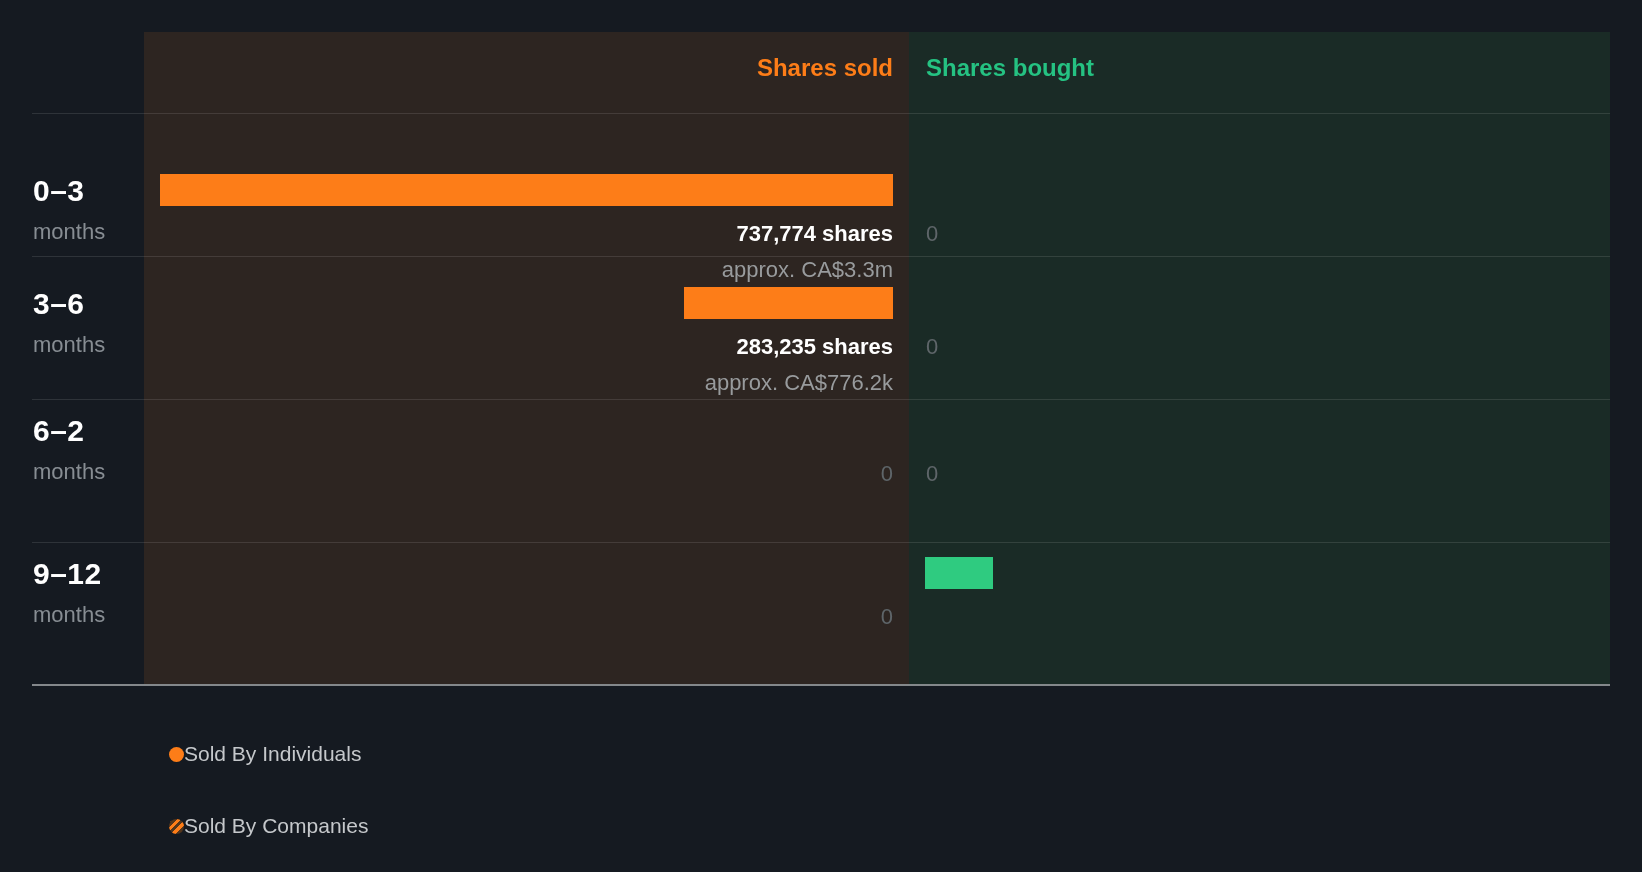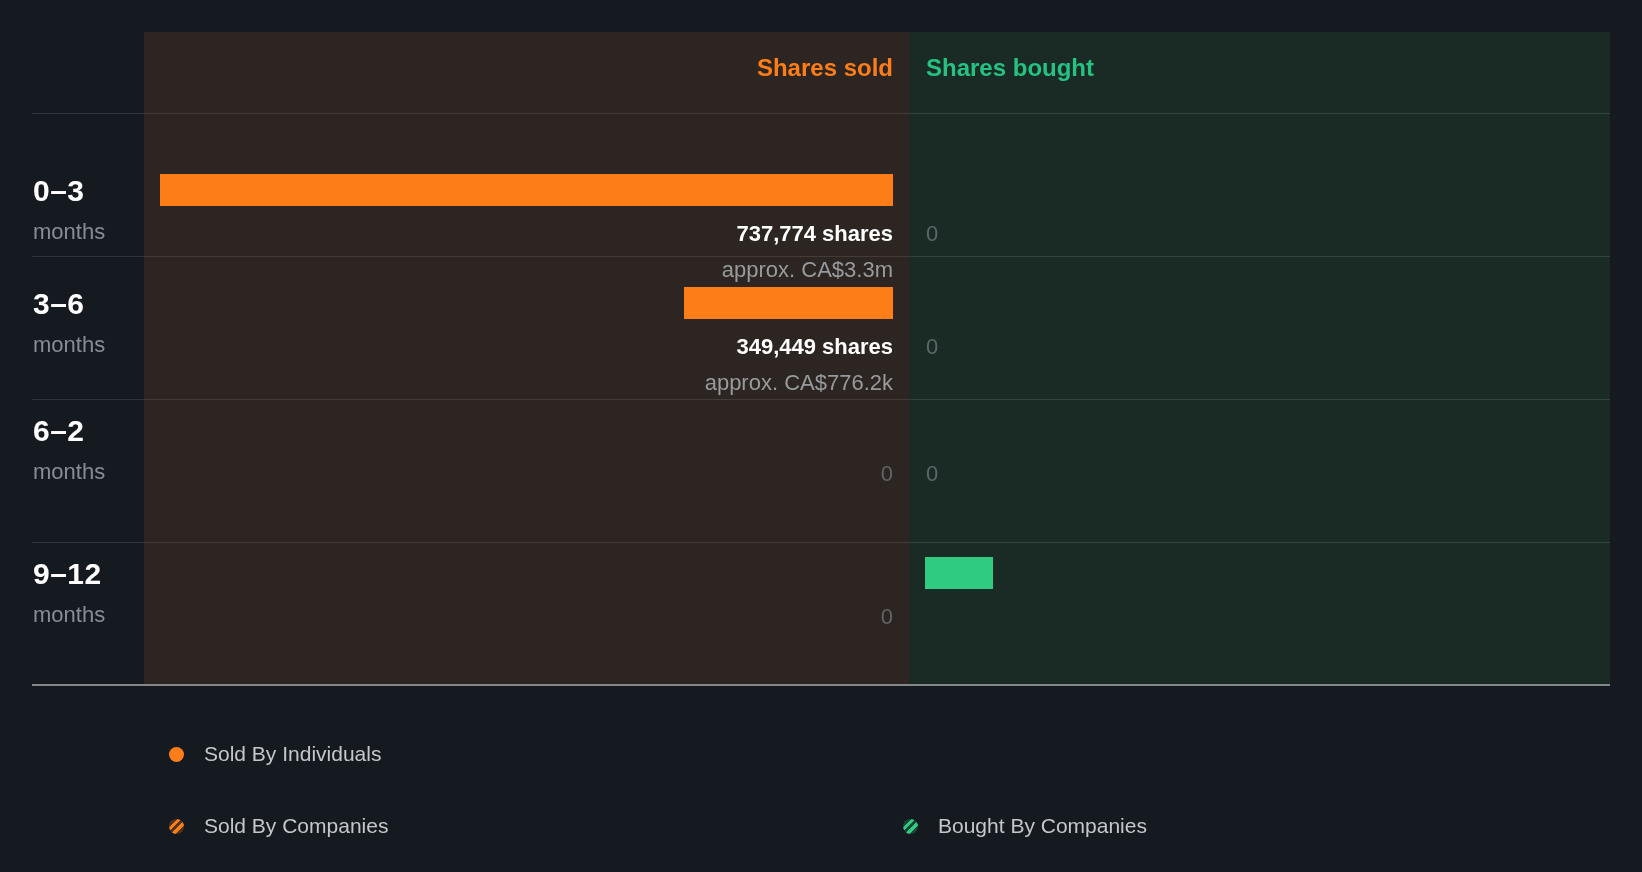--- a/index.html
+++ b/index.html
@@ -54,21 +54,21 @@
 
   .vals { position: absolute; top: 60px; }
   .vals.sold   { right: 749px; text-align: right; }
   .vals.bought { left: 926px;  text-align: left; }
   .v1 { font-size: 22px; font-weight: 700; color: #ffffff; line-height: 30px; }
   .v1.zero { color: #5e6569; font-weight: 400; }
   .v2 { font-size: 22px; font-weight: 400; color: #989b9d; line-height: 30px; margin-top: 6px; }
 
   .legend-item {
     position: absolute; height: 26px;
-    display: flex; align-items: center; gap: 20px;
+    display: flex; align-items: center; gap: 0;
   }
   .legend-item .label { font-size: 21px; color: #c5c8cb; line-height: 26px; }
   .dot { width: 15px; height: 15px; border-radius: 50%; flex: 0 0 15px; }
   .dot.sold-solid   { background: #fd7d18; }
   .dot.bought-solid { background: #2fcb80; }
   .dot.sold-hatch {
     background: repeating-linear-gradient(135deg,
       #fd7d18 0px, #fd7d18 3px, #53351b 3px, #53351b 6px);
   }
   .dot.bought-hatch {
@@ -107,21 +107,21 @@
       <div class="v2"></div>
     </div>
   </div>
 
   <div class="row r1">
     <div class="period">3–6</div>
     <div class="unit">months</div>
     <div class="bar sold" style="width: 209px;"></div>
 
     <div class="vals sold">
-      <div class="v1">349,449 shares</div>
+      <div class="v1">283,235 shares</div>
       <div class="v2">approx. CA$776.2k</div>
     </div>
     <div class="vals bought">
       <div class="v1 zero">0</div>
       <div class="v2"></div>
     </div>
   </div>
 
   <div class="row r2">
     <div class="period">6–2</div>
@@ -149,18 +149,14 @@
   </div>
 
   <div class="legend-item" style="left:169px; top:741px">
     <span class="dot sold-solid"></span>
     <span class="label">Sold By Individuals</span>
   </div>
   <div class="legend-item" style="left:169px; top:813px">
     <span class="dot sold-hatch"></span>
     <span class="label">Sold By Companies</span>
   </div>
-  <div class="legend-item" style="left:903px; top:813px">
-    <span class="dot bought-hatch"></span>
-    <span class="label">Bought By Companies</span>
-  </div>
 
 </div>
 
 </body></html>

